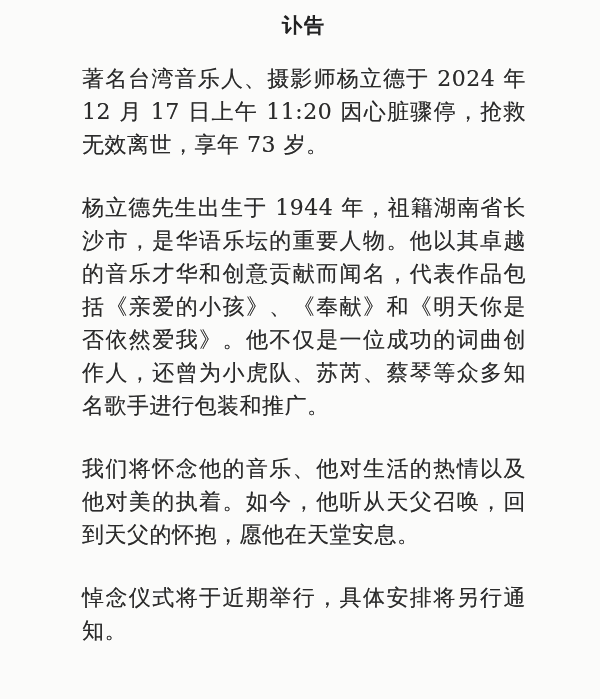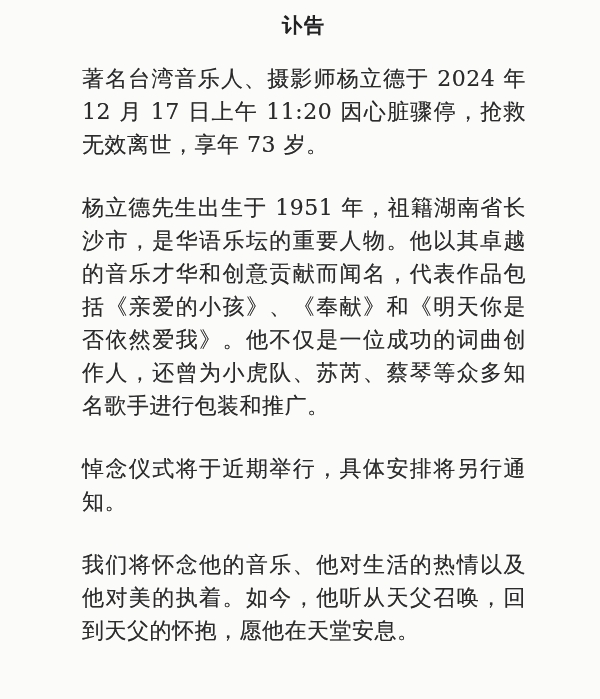--- a/index.html
+++ b/index.html
@@ -45,20 +45,20 @@
 </style>
 </head>
 <body>
 
 <div class="doc-page">
 
   <h1 class="doc-title">讣告</h1>
 
   <p class="doc-para">著名台湾音乐人、摄影师杨立德于 2024 年 12 月 17 日上午 11:20 因心脏骤停，抢救无效离世，享年 73 岁。</p>
 
-  <p class="doc-para">杨立德先生出生于 1951 年，祖籍湖南省长沙市，是华语乐坛的重要人物。他以其卓越的音乐才华和创意贡献而闻名，代表作品包括《亲爱的小孩》、《奉献》和《明天你是否依然爱我》。他不仅是一位成功的词曲创作人，还曾为小虎队、苏芮、蔡琴等众多知名歌手进行包装和推广。</p>
+  <p class="doc-para">杨立德先生出生于 1944 年，祖籍湖南省长沙市，是华语乐坛的重要人物。他以其卓越的音乐才华和创意贡献而闻名，代表作品包括《亲爱的小孩》、《奉献》和《明天你是否依然爱我》。他不仅是一位成功的词曲创作人，还曾为小虎队、苏芮、蔡琴等众多知名歌手进行包装和推广。</p>
 
 
+  <p class="doc-para">我们将怀念他的音乐、他对生活的热情以及他对美的执着。如今，他听从天父召唤，回到天父的怀抱，愿他在天堂安息。</p>
+
   <p class="doc-para">悼念仪式将于近期举行，具体安排将另行通知。</p>
-
-  <p class="doc-para">我们将怀念他的音乐、他对生活的热情以及他对美的执着。如今，他听从天父召唤，回到天父的怀抱，愿他在天堂安息。</p>
 
 </div>
 
 </body></html>

